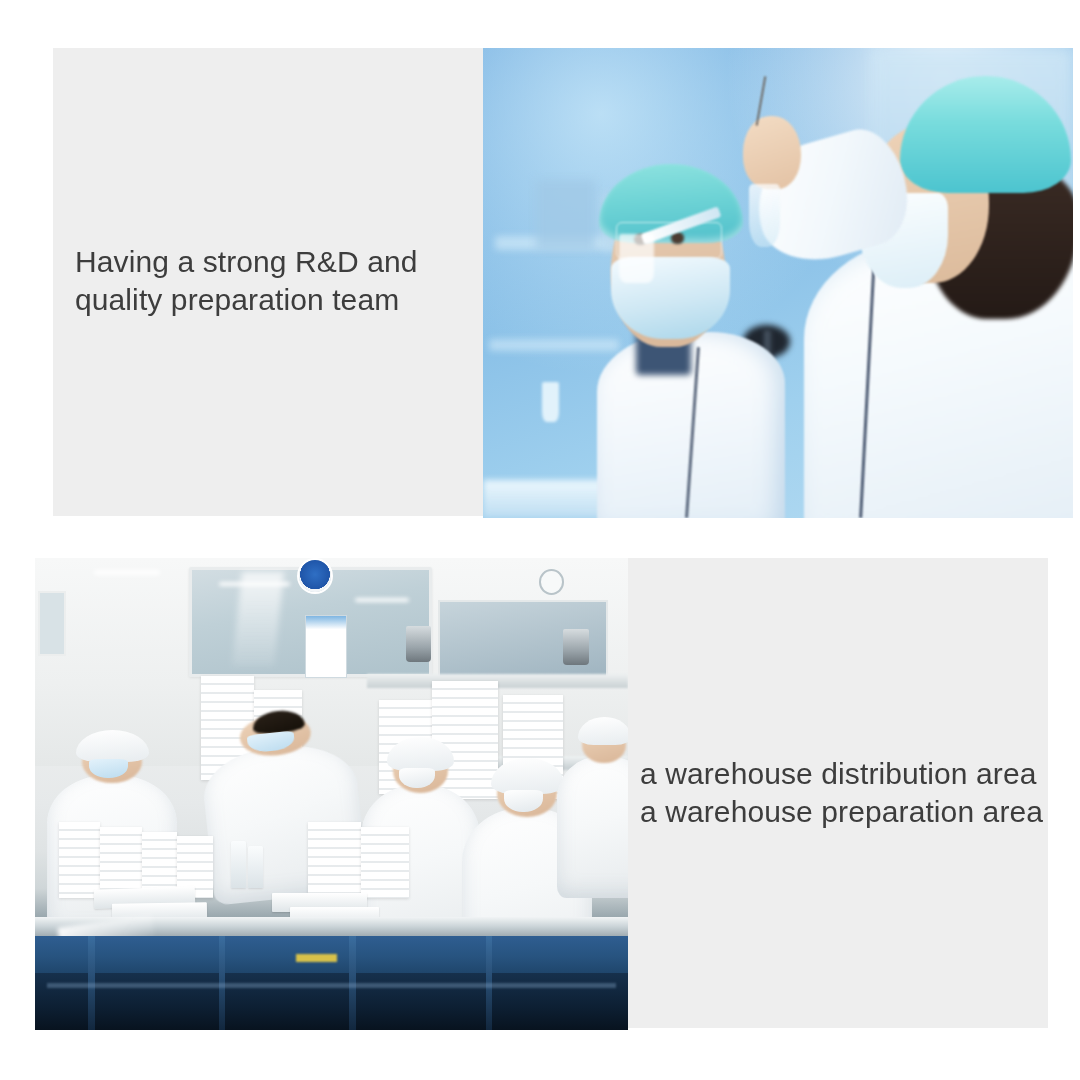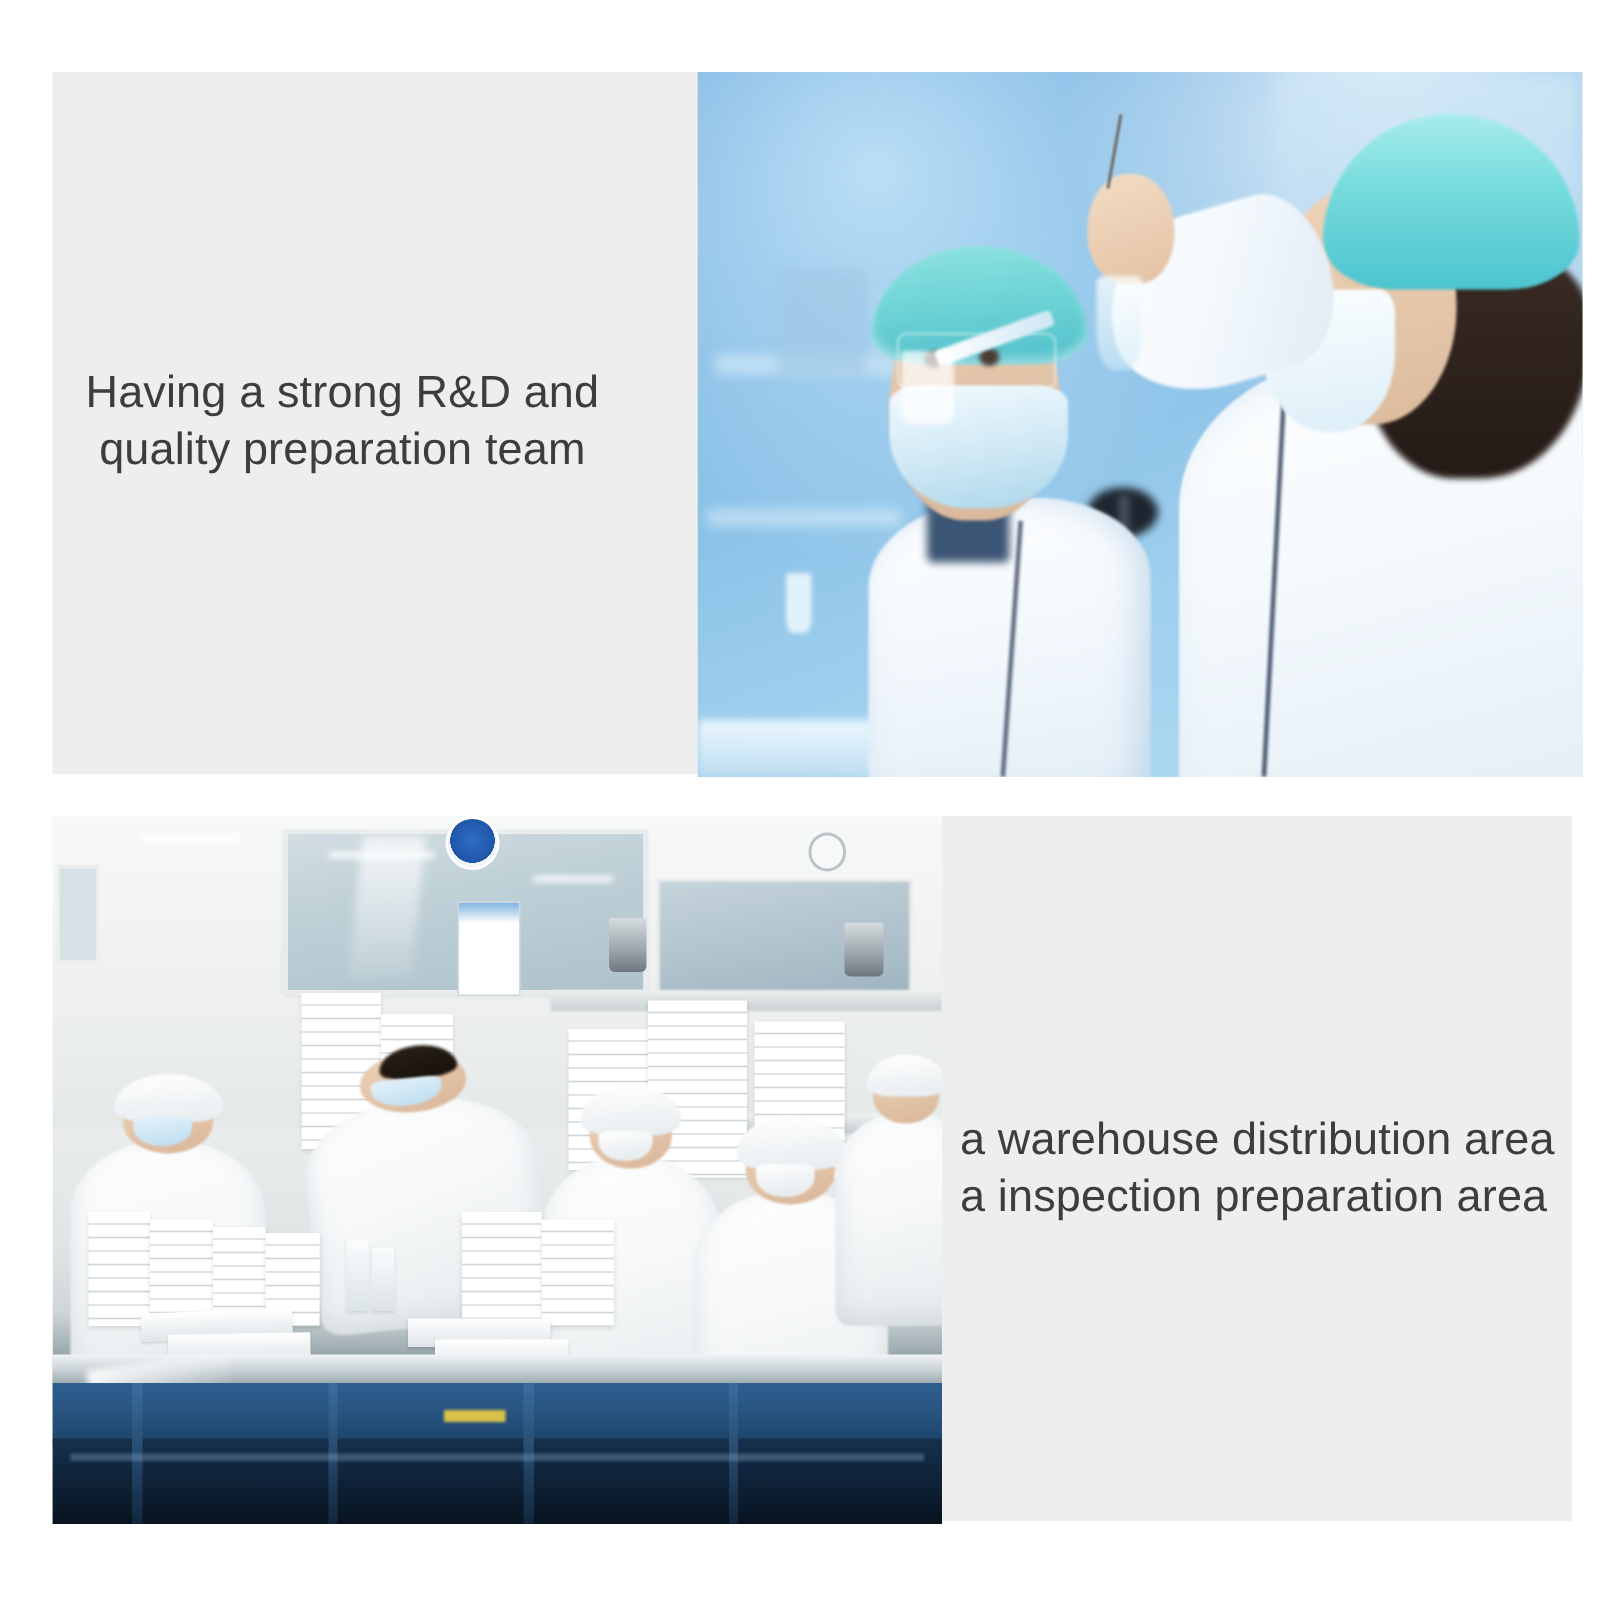--- a/index.html
+++ b/index.html
@@ -29,21 +29,21 @@
     position: absolute;
     color: #3d3d3d;
     font-size: 30px;
     line-height: 38px;
     letter-spacing: 0.1px;
     white-space: pre;
     font-weight: 400;
   }
 
   
-  #top-section { position:absolute; left:0; top:0; width:936px; height:530px;text-align:center; }
+  #top-section { position:absolute; left:18px; top:0; width:936px; height:530px; }
 
   #top-gray-panel { left: 35px; top: 48px; width: 440px; height: 468px; }
 
   #top-photo { left: 465px; top: 48px; width: 590px; height: 470px; }
 
   #top-caption { left: 57px; top: 243px; }
 
   
   .tp-bg {
     position:absolute; inset:0;
@@ -215,21 +215,21 @@
     background: rgba(245,252,255,.8);
     border-radius:2px 2px 26% 26%; filter: blur(1.6px);
   }
   .tp-table {
     position:absolute; left:0; bottom:0; width:40%; height:8%;
     background: linear-gradient(180deg,rgba(245,252,255,.9),rgba(200,226,243,.7));
     filter: blur(3px);
   }
 
   
-  #bottom-section { position:absolute; left:0; top:516px; width:974px; height:550px; }
+  #bottom-section { position:absolute; left:0; top:530px; width:974px; height:550px; }
 
   #bottom-gray-panel { left: 590px; top: 28px; width: 458px; height: 470px; }
 
   #bottom-photo { left: 35px; top: 28px; width: 593px; height: 472px; }
 
   #bottom-caption { left: 640px; top: 225px; }
 
   
   .bp-bg {
     position:absolute; inset:0;
@@ -535,14 +535,14 @@
     <div class="bp-blue-frame"></div>
     <div class="bp-under"></div>
     <div class="bp-leg l1"></div>
     <div class="bp-leg l2"></div>
     <div class="bp-leg l3"></div>
     <div class="bp-leg l4"></div>
     <div class="bp-shelfbar"></div>
     <div class="bp-tape"></div>
   </div>
 
-  <div class="caption" id="bottom-caption"><span>a warehouse distribution area</span><br><span>a inspection preparation area</span></div>
+  <div class="caption" id="bottom-caption"><span>a warehouse distribution area</span><br><span>a warehouse preparation area</span></div>
 </div>
 
 </body></html>

